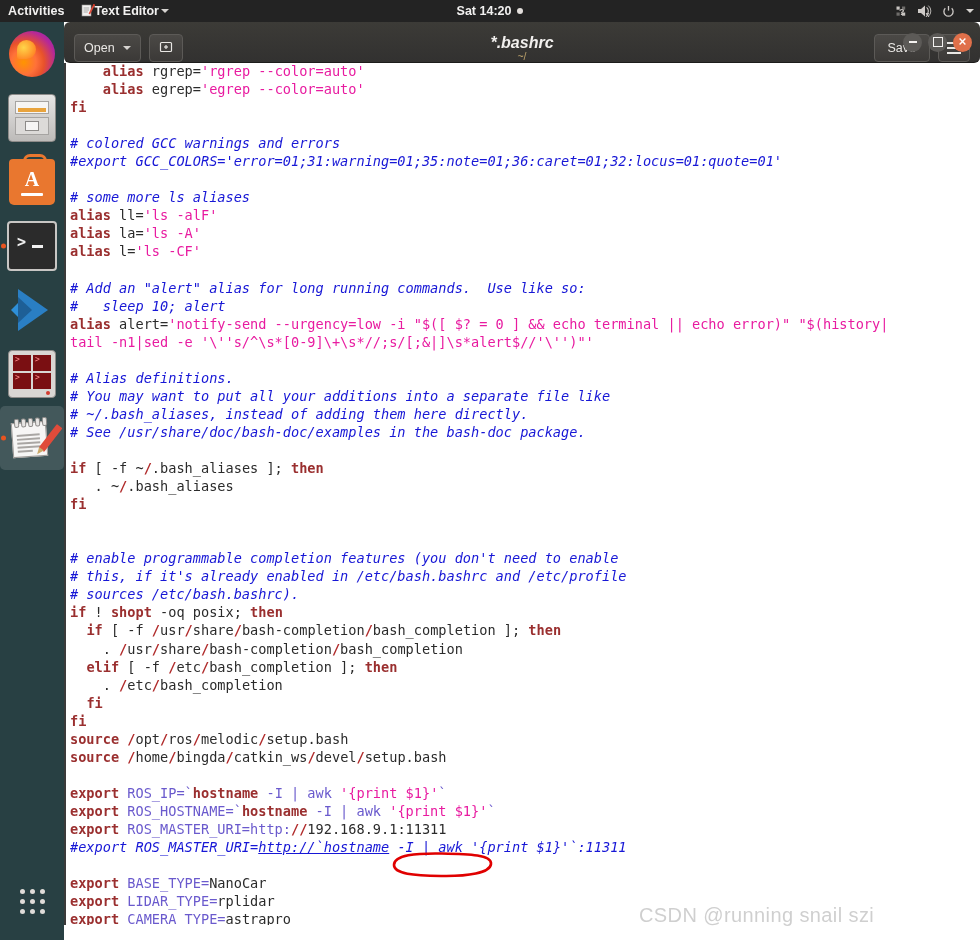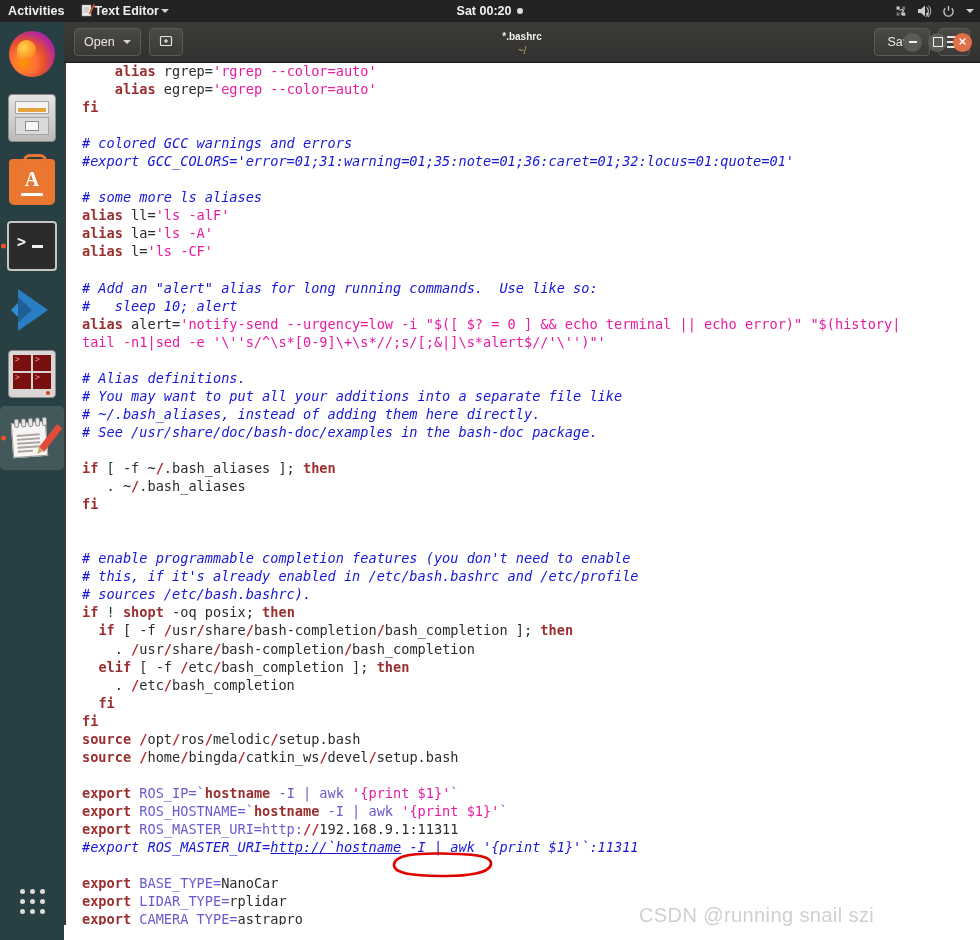--- a/index.html
+++ b/index.html
@@ -104,54 +104,54 @@
   
   #appgrid{position:absolute;left:0;bottom:14px;width:64px;height:50px;
       display:flex;align-items:center;justify-content:center;cursor:pointer;}
   #appgrid .g{display:grid;grid-template-columns:repeat(3,5px);grid-template-rows:repeat(3,5px);gap:5px;}
   #appgrid .g i{width:5px;height:5px;border-radius:50%;background:#dfdcd9;}
 
   
   #win{position:absolute;left:64px;top:22px;width:916px;height:918px;background:#ffffff;}
   #titlebar{
     height:40px;background:linear-gradient(#3c3b37,#323130);border-bottom:1px solid #1d1c1b;
-    display:flex;align-items:center;position:relative;color:#e8e6e3;
+    display:flex;align-items:flex-end;position:relative;color:#e8e6e3;border-radius:6px;
   }
   .tbtn{
     height:26px;border:1px solid #5c5a57;border-radius:4px;
     background:linear-gradient(#4b4946,#3b3937);color:#e9e7e4;
     display:flex;align-items:center;gap:6px;padding:0 9px;font-size:12.5px;cursor:pointer;
   }
   #openbtn{margin-left:10px;}
   #savebtn{padding:0 13px;margin-right:8px;}
   #menubtn{width:30px;justify-content:center;padding:0;margin-right:10px;}
   .hamb{display:flex;flex-direction:column;gap:3px;}
   .hamb i{display:block;width:14px;height:2px;background:#e9e7e4;}
   #newtab{margin-left:8px;width:32px;justify-content:center;padding:0;}
   #doctitle{
     position:absolute;left:0;right:0;margin:0 auto;width:300px;text-align:center;
     pointer-events:none;
   }
-  #doctitle .t{font-size:10px;font-weight:bold;color:#f2f0ee;line-height:15px;}
+  #doctitle .t{font-size:16px;font-weight:bold;color:#f2f0ee;line-height:15px;font-style:italic;}
   #doctitle .s{font-size:10.5px;color:#b9a06a;line-height:12px;}
   #wctl{position:absolute;right:8px;top:0;height:40px;display:flex;align-items:center;gap:6px;}
   .wc{width:19px;height:19px;border-radius:50%;display:flex;align-items:center;justify-content:center;
       cursor:pointer;font-size:10px;color:#f4f2f0;}
   .wc.min{background:#5c5a57;}
   .wc.max{background:#5c5a57;}
   .wc.close{background:#e0704a;}
   .wc .dash{width:8px;height:1.6px;background:#f4f2f0;display:block;}
   .wc .sq{width:8px;height:8px;border:1.6px solid #f4f2f0;display:block;}
 
   
   #editwrap{position:relative;height:862px;background:#fff;overflow:hidden;}
   #editor{
     position:absolute;left:6px;top:-1px;right:0;
     font-family:"DejaVu Sans Mono","Liberation Mono",monospace;
-    font-size:13.6px;line-height:18.05px;white-space:pre;color:#2b2b2b;margin-left:12px;
+    font-size:13.6px;line-height:18.05px;white-space:pre;color:#2b2b2b;
   }
   #editor .ln{height:18.05px;}
   .cm{color:#1717d6;font-style:italic;}
   .kw{color:#9a2f2f;font-weight:bold;}
   .st{color:#e81ba0;}
   .vr{color:#6a5acd;}
   .pl{color:#2b2b2b;}
   .sl{color:#b02a2a;font-weight:bold;}
   .url{color:#1717d6;text-decoration:underline;font-style:italic;}
   #gutterline{position:absolute;left:0;top:0;width:2px;height:862px;background:#3a3a3a;}
@@ -191,21 +191,21 @@
           </g>
           <path d="M7.6 10.6 L12.2 1.8 L13.6 2.7 L9 11.4 Z" fill="#e04b3a"></path>
           <circle cx="12.9" cy="2.2" r="1.1" fill="#d63b28"></circle>
         </svg>
       </span>
       <span>Text Editor</span>
       <span class="caret-dn"></span>
     </div>
 
     <div id="clock">
-      <span>Sat 00:20</span>
+      <span>Sat 14:20</span>
       <span class="clock-dot"></span>
     </div>
 
     <div id="tray">
       <span class="tray-ic">
         <svg width="13" height="13" viewBox="0 0 13 13" fill="#c9c5c2">
           <rect x="1.5" y="1.5" width="3.2" height="3.2"></rect>
             <rect x="7" y="1.5" width="3.2" height="3.2" opacity=".45"></rect>
           <rect x="1.5" y="7.5" width="3.2" height="3.2" opacity=".45"></rect>
             <rect x="7" y="7.5" width="3.2" height="3.2"></rect>

